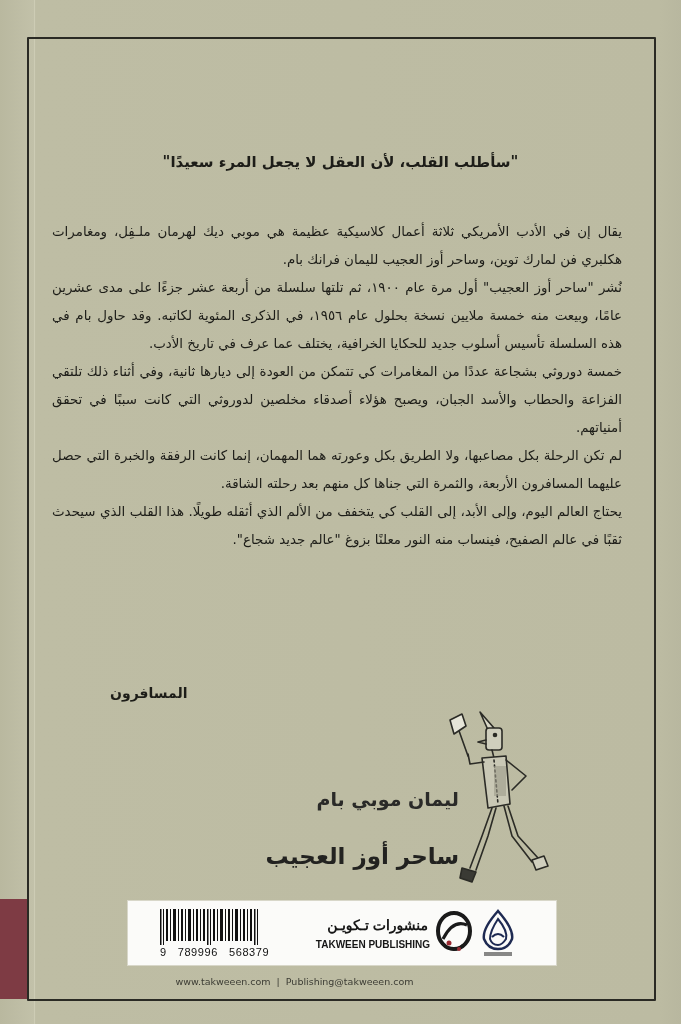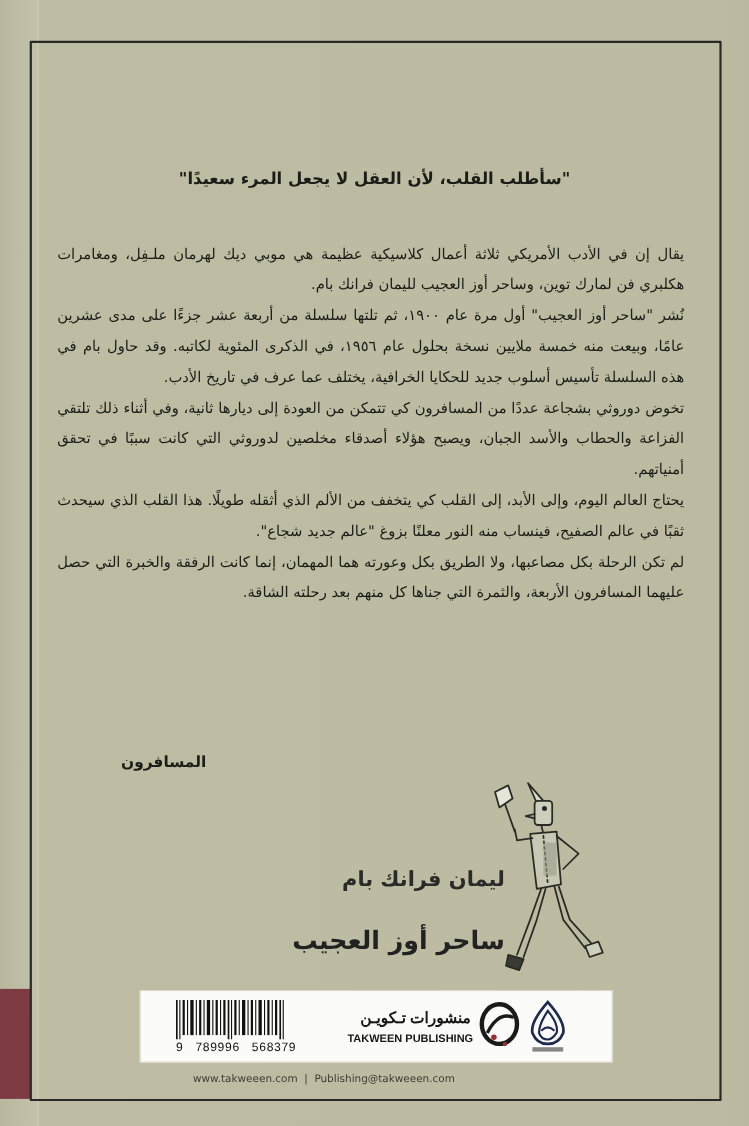--- a/index.html
+++ b/index.html
@@ -63,21 +63,21 @@
       position: absolute; left: 32px; top: 8px; width: 100px; height: 36px;
     }
     .barcode-num {
       position: absolute; left: 32px; top: 45px; width: 110px;
       font-family: "Liberation Sans", sans-serif; font-size: 11px; color: #111;
       letter-spacing: 0.6px; white-space: pre;
     }
     .pub-ar {
       position: absolute; left: 190px; top: 16px; width: 110px; text-align: right;
       direction: rtl;
-      font-family: Liberation Serif, serif; font-weight: bold; font-size: 14px; color: #161616;
+      font-family: Liberation Sans, sans-serif; font-weight: bold; font-size: 14px; color: #161616;
     }
     .pub-en {
       position: absolute; left: 185px; top: 38px; width: 120px; text-align: center;
       font-family: "Liberation Sans", sans-serif; font-weight: bold; font-size: 10px; color: #161616;
     }
     .takween-logo { position: absolute; left: 305px; top: 8px; width: 42px; height: 48px; }
     .rafidain-logo { position: absolute; left: 350px; top: 8px; width: 40px; height: 50px; }
     .footer-contact {
       position: absolute; left: 0; width: 589px; top: 976px; text-align: center;
       font-family: "DejaVu Sans", sans-serif; font-size: 9.5px; color: #3c3c34;
@@ -90,28 +90,28 @@
 <div class="cover"></div>
 <div class="spine-line"></div>
 <div class="red-tab"></div>
 <div class="frame"></div>
 
 <div class="quote">"سأطلب القلب، لأن العقل لا يجعل المرء سعيدًا"</div>
 
 <div class="body-text" style="left:52px;width:570px;">
   <p>يقال إن في الأدب الأمريكي ثلاثة أعمال كلاسيكية عظيمة هي موبي ديك لهرمان ملـفِل، ومغامرات هكلبري فن لمارك توين، وساحر أوز العجيب لليمان فرانك بام.</p>
   <p>نُشر "ساحر أوز العجيب" أول مرة عام ١٩٠٠، ثم تلتها سلسلة من أربعة عشر جزءًا على مدى عشرين عامًا، وبيعت منه خمسة ملايين نسخة بحلول عام ١٩٥٦، في الذكرى المئوية لكاتبه. وقد حاول بام في هذه السلسلة تأسيس أسلوب جديد للحكايا الخرافية، يختلف عما عرف في تاريخ الأدب.</p>
-  <p>تخوض دوروثي بشجاعة عددًا من المسافرون كي تتمكن من العودة إلى ديارها ثانية، وفي أثناء ذلك تلتقي الفزاعة والحطاب والأسد الجبان، ويصبح هؤلاء أصدقاء مخلصين لدوروثي التي كانت سببًا في تحقق أمنياتهم.</p>
+  <p>خمسة دوروثي بشجاعة عددًا من المغامرات كي تتمكن من العودة إلى ديارها ثانية، وفي أثناء ذلك تلتقي الفزاعة والحطاب والأسد الجبان، ويصبح هؤلاء أصدقاء مخلصين لدوروثي التي كانت سببًا في تحقق أمنياتهم.</p>
+  <p>لم تكن الرحلة بكل مصاعبها، ولا الطريق بكل وعورته هما المهمان، إنما كانت الرفقة والخبرة التي حصل عليهما المسافرون الأربعة، والثمرة التي جناها كل منهم بعد رحلته الشاقة.</p>
   <p>يحتاج العالم اليوم، وإلى الأبد، إلى القلب كي يتخفف من الألم الذي أثقله طويلًا. هذا القلب الذي سيحدث ثقبًا في عالم الصفيح، فينساب منه النور معلنًا بزوغ "عالم جديد شجاع".</p>
-  <p>لم تكن الرحلة بكل مصاعبها، ولا الطريق بكل وعورته هما المهمان، إنما كانت الرفقة والخبرة التي حصل عليهما المسافرون الأربعة، والثمرة التي جناها كل منهم بعد رحلته الشاقة.</p>
 </div>
 
 <div class="translator">المسافرون</div>
 
-<div class="author">ليمان فرانك بام</div>
+<div class="author">ليمان موبي بام</div>
 <div class="title">ساحر أوز العجيب</div>
 
 <svg class="tinman" viewBox="0 0 110 180" fill="none" stroke="#2b2b26" stroke-width="1.6" stroke-linecap="round" stroke-linejoin="round">
 
   <path d="M32 6 L40 24 L46 22 Z" fill="#d8d7c6"></path>
 
   <rect x="38" y="22" width="16" height="22" rx="3" fill="#cfcebd"></rect>
   <path d="M38 34 L30 36 L38 38"></path>
   <circle cx="47" cy="29" r="1.5" fill="#2b2b26"></circle>
 

